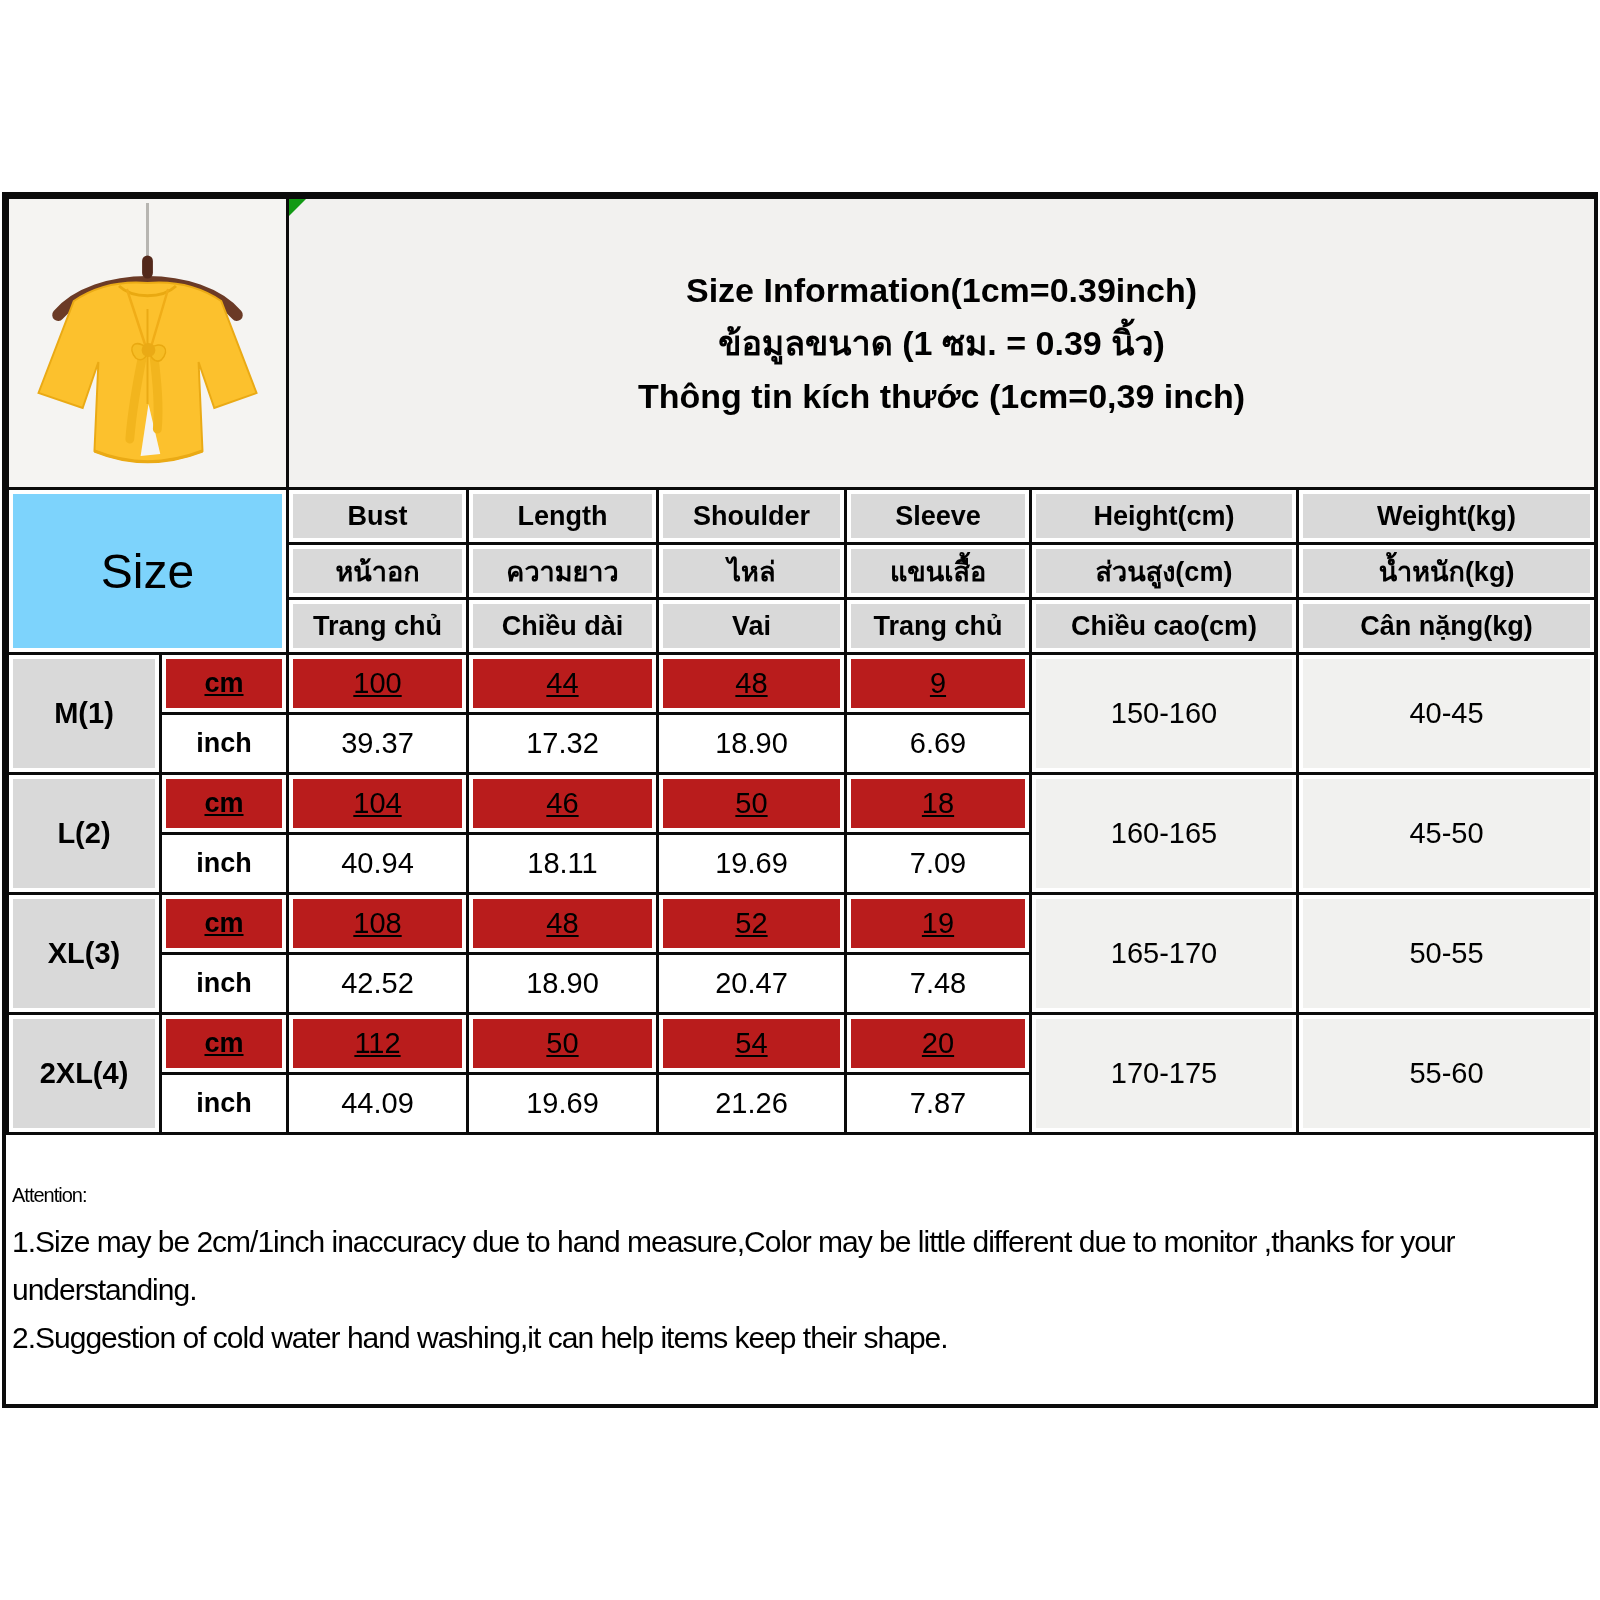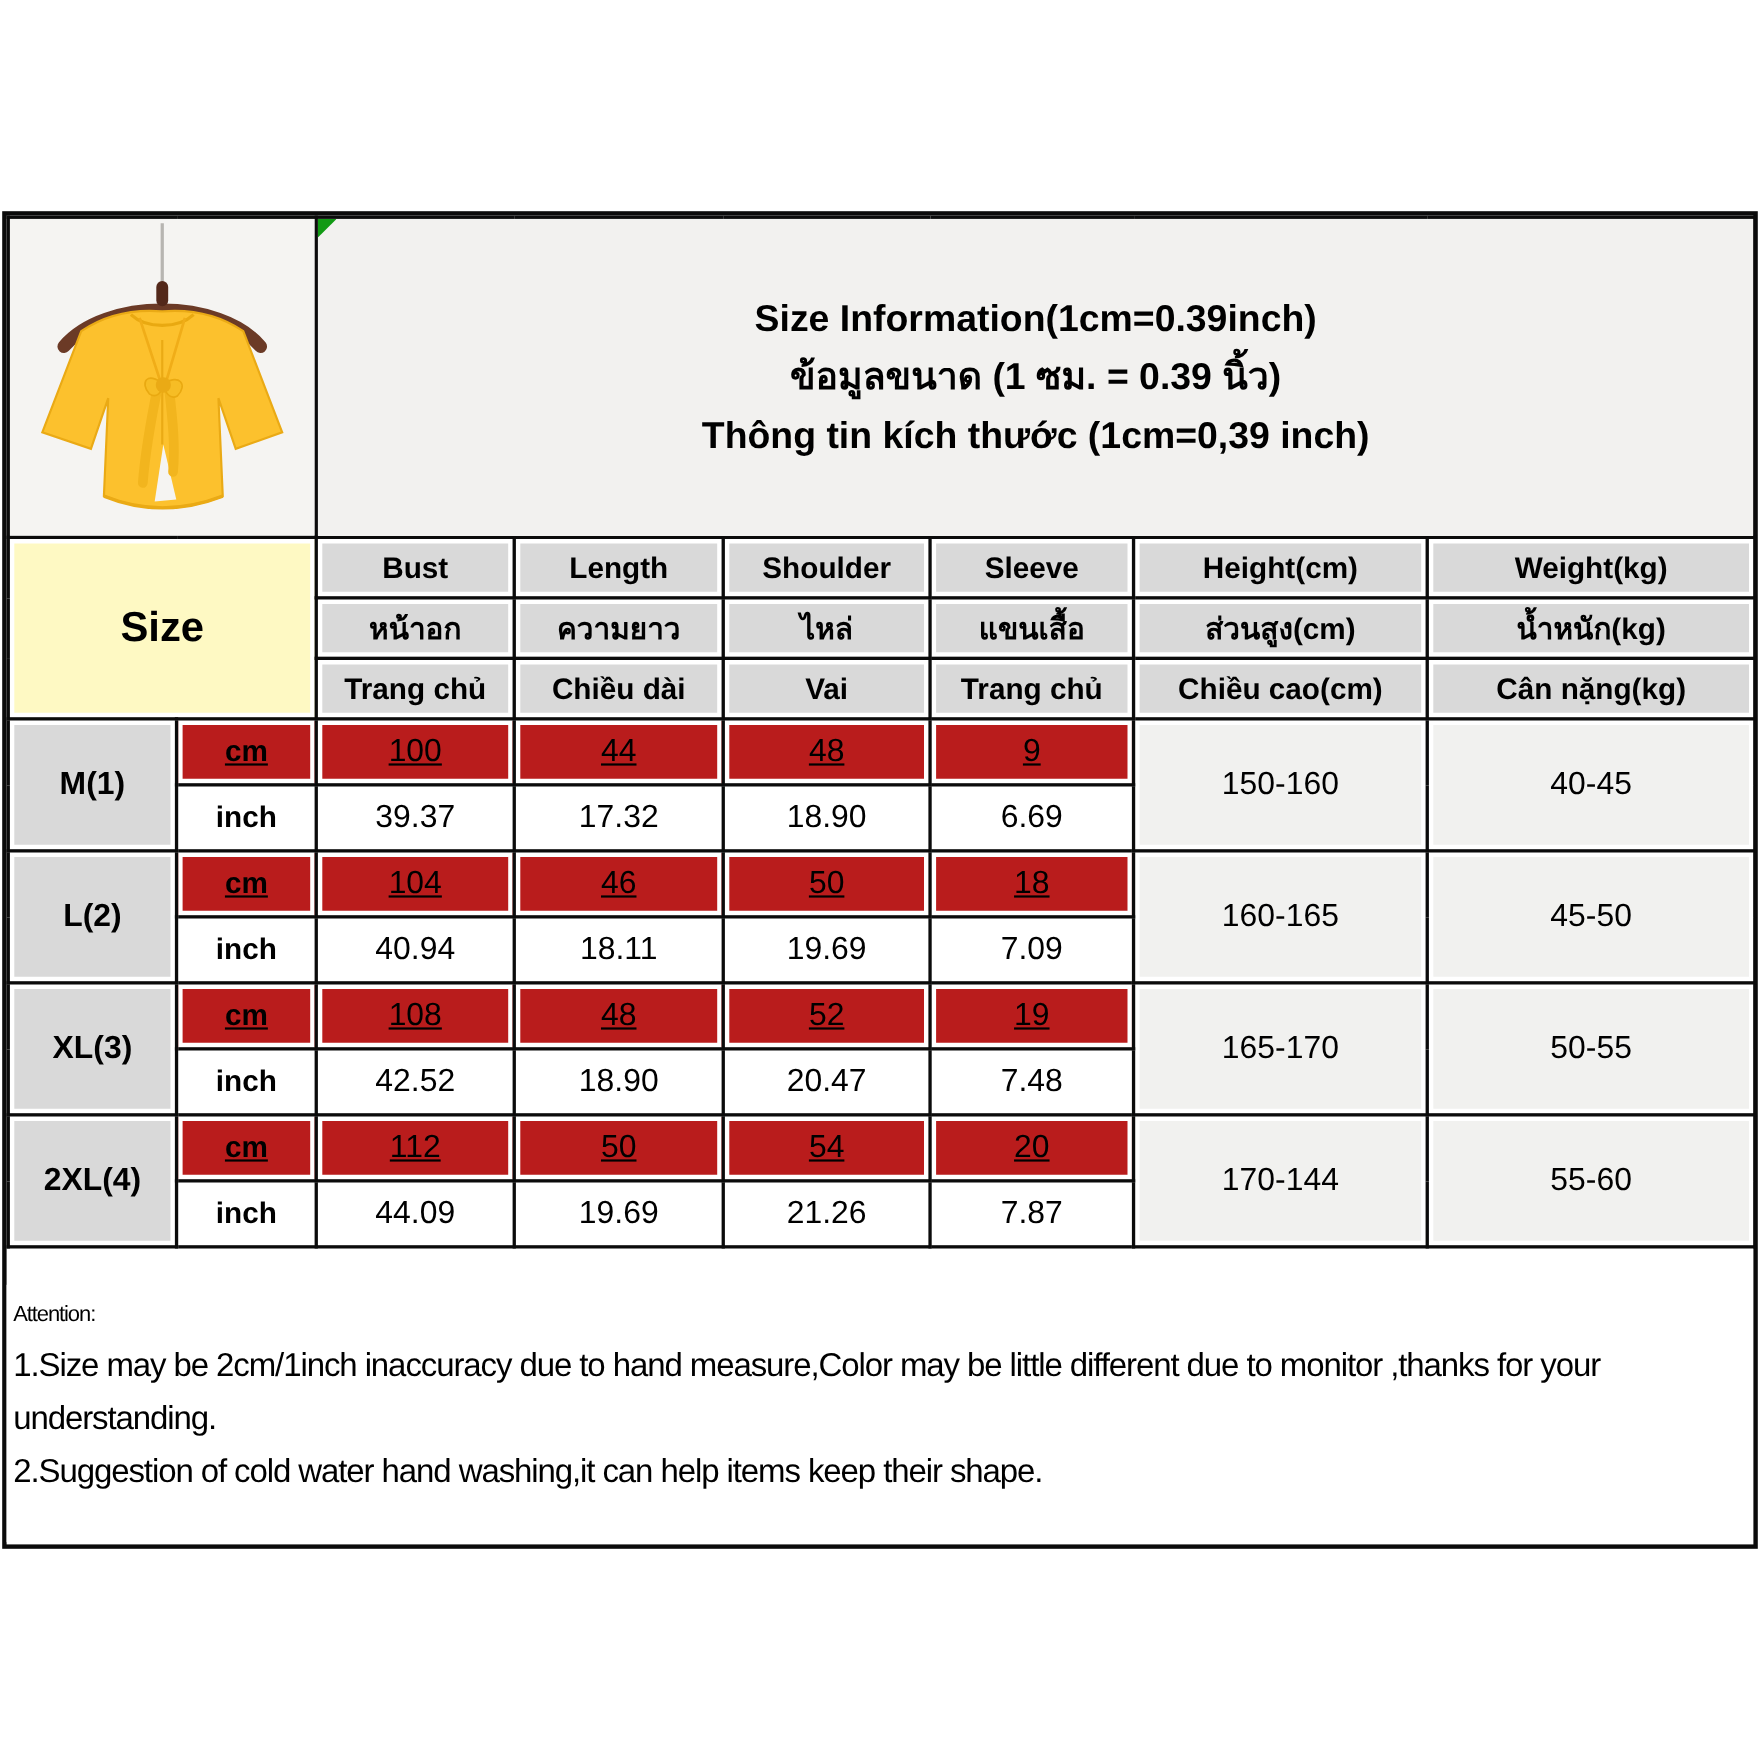--- a/index.html
+++ b/index.html
@@ -23,21 +23,21 @@
   .img-cell{height:288px;background:#ffffff;padding:5px;}
   .img-cell svg{display:block;width:100%;height:100%;}
   .title-cell{background:#f2f1ef;position:relative;}
   .title-line{font-weight:bold;font-size:34px;line-height:53px;}
   .corner-flag{position:absolute;left:0;top:0;width:17px;height:17px;
                background:#129a14;clip-path:polygon(0 0,100% 0,0 100%);}
 
   
   .hd{background:#d9d9d9;font-weight:bold;font-size:27px;height:52px;
       box-shadow:inset 0 0 0 4px #ffffff;}
-  .size-corner{background:#fef9c3;font-weight:bold;font-size:38px;
+  .size-corner{background:#7dd3fc;font-weight:normal;font-size:48px;
                box-shadow:inset 0 0 0 4px #ffffff;}
 
   
   .size-label{background:#d9d9d9;font-weight:bold;font-size:29px;
               box-shadow:inset 0 0 0 4px #ffffff;}
   .unit{font-weight:bold;font-size:27px;}
   .val{font-size:29px;font-weight:normal;}
   .row-cm td{height:57px;}
   .row-inch td{height:57px;}
   .tint{background:#b91c1c;box-shadow:inset 0 0 0 4px #ffffff;text-decoration:underline;}
@@ -181,21 +181,21 @@
         <td class="val white">7.48</td>
       </tr>
 
       <tr class="row-cm">
         <td class="size-label" rowspan="2">2XL(4)</td>
         <td class="unit tint">cm</td>
         <td class="val tint">112</td>
         <td class="val tint">50</td>
         <td class="val tint">54</td>
         <td class="val tint">20</td>
-        <td class="range" rowspan="2">170-144</td>
+        <td class="range" rowspan="2">170-175</td>
         <td class="range" rowspan="2">55-60</td>
       </tr>
       <tr class="row-inch">
         <td class="unit white">inch</td>
         <td class="val white">44.09</td>
         <td class="val white">19.69</td>
         <td class="val white">21.26</td>
         <td class="val white">7.87</td>
       </tr>
     </tbody>

